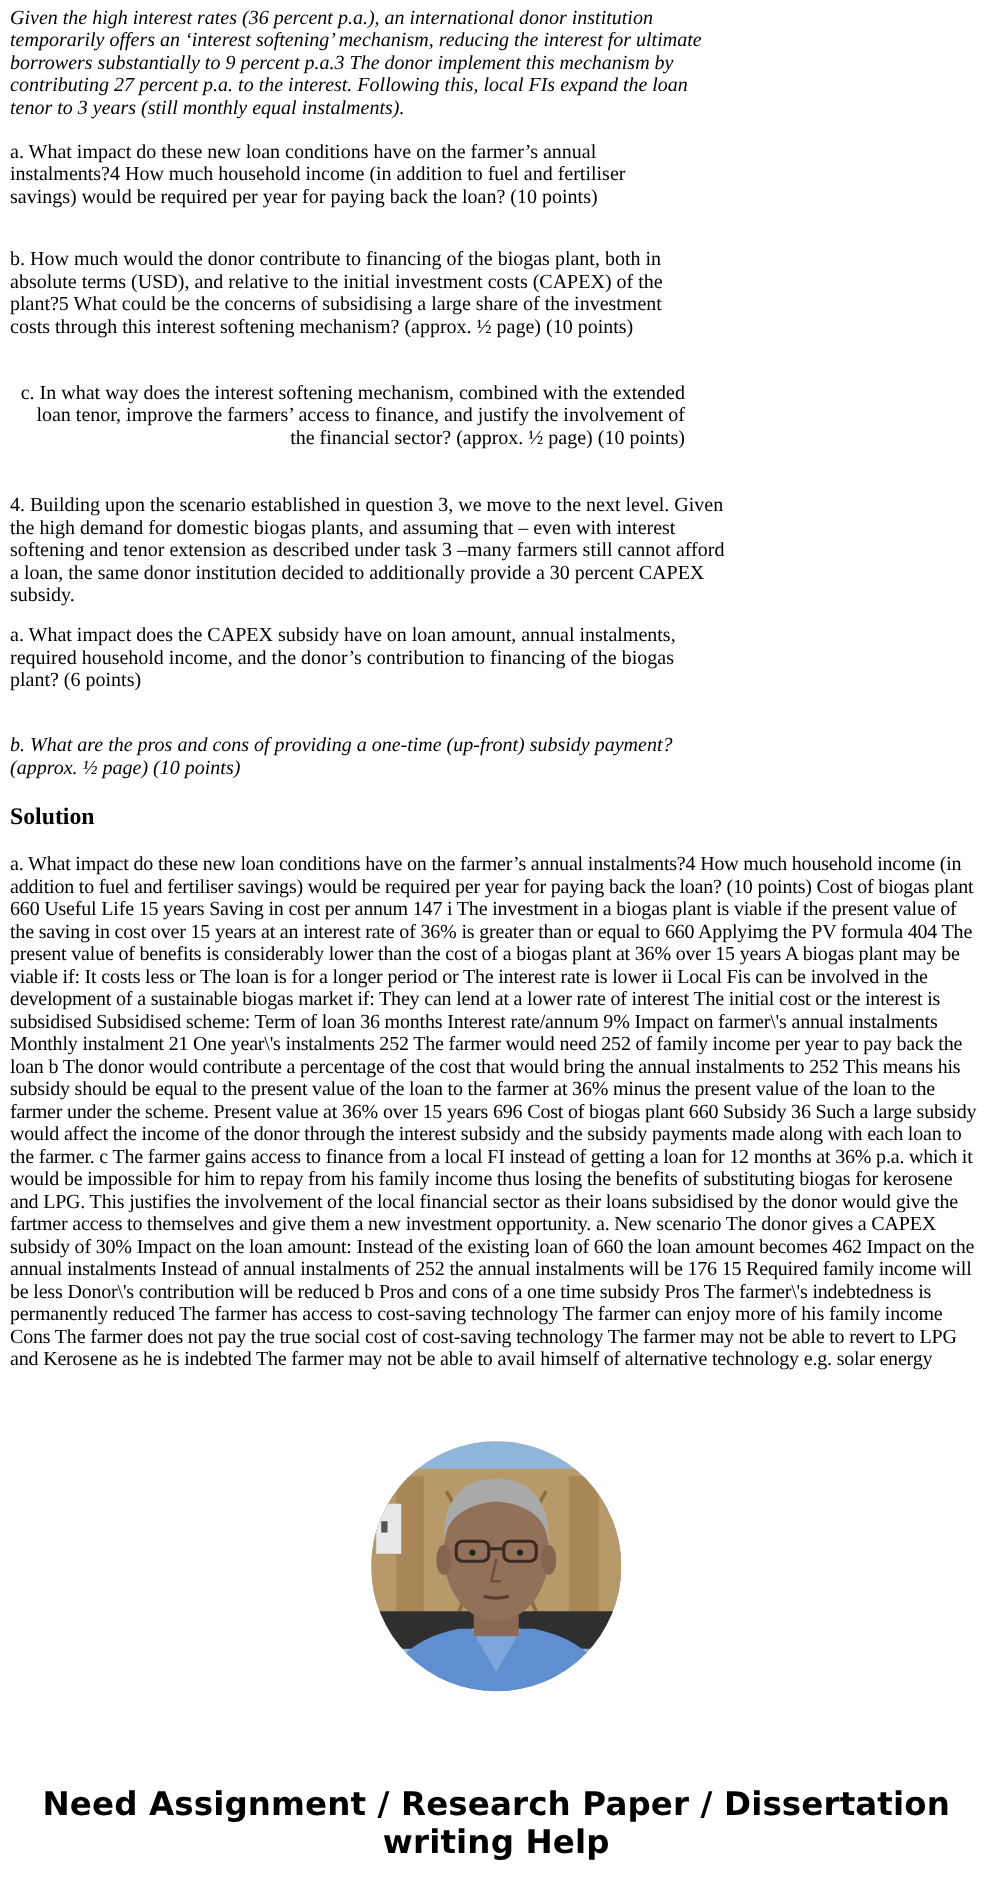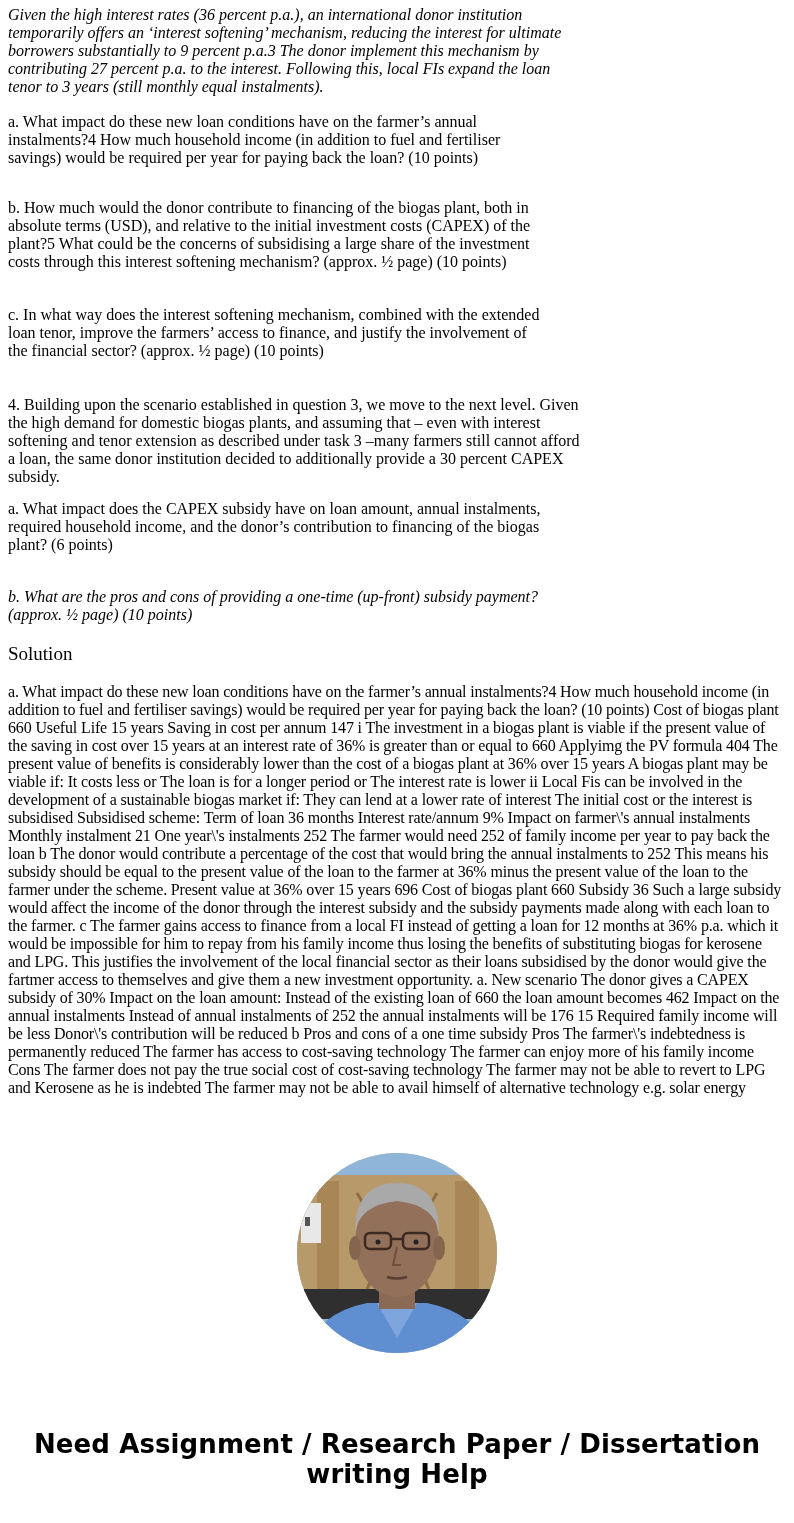--- a/index.html
+++ b/index.html
@@ -19,32 +19,32 @@
     }
     .question {
       position: absolute;
       left: 8px;
       width: 580px;
       margin: 0;
     }
     #q-intro { top: 6px; width: 560px; font-style: italic; }
     #q-a     { top: 113px; width: 500px; }
     #q-b     { top: 199px; width: 530px; }
-    #q-c     { top: 306px; width: 540px; }
+    #q-c     { top: 306px; width: 540px; text-align: right; }
     #q-4     { top: 396px; width: 580px; }
     #q-4a    { top: 500px; width: 540px; }
     #q-4b    { top: 588px; width: 540px; font-style: italic; }
 
     #solution-heading {
       position: absolute;
       left: 8px;
       top: 643px;
       margin: 0;
       font-size: 19px;
-      font-weight: normal;
+      font-weight: bold;
       line-height: 22px;
     }
     #solution-body {
       position: absolute;
       left: 8px;
       top: 683px;
       width: 780px;
       margin: 0;
       letter-spacing: -0.15px;
     }

